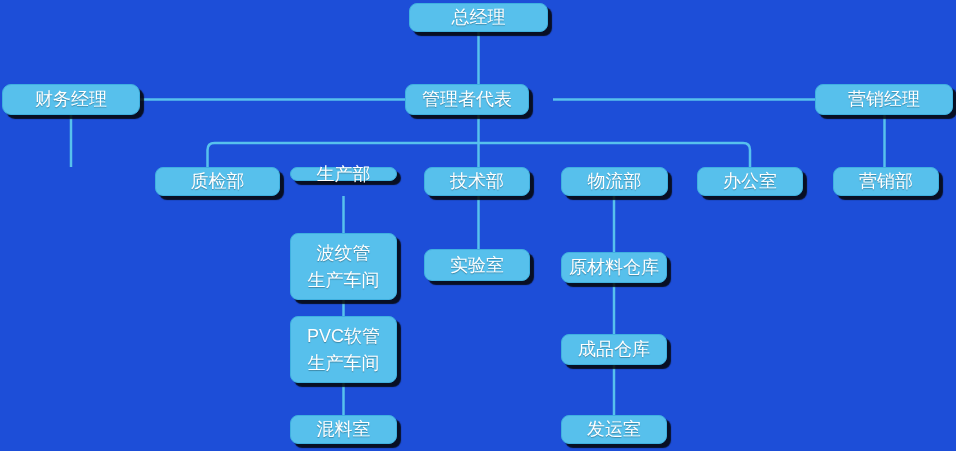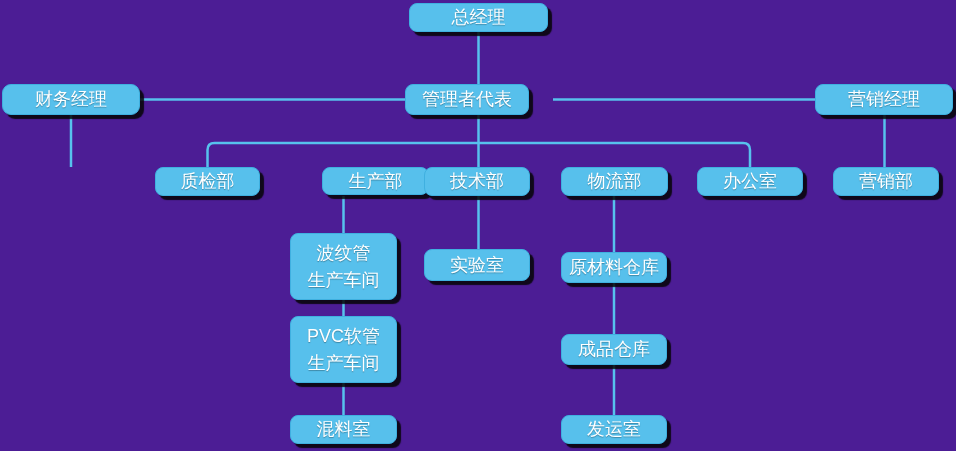--- a/index.html
+++ b/index.html
@@ -5,21 +5,21 @@
   html, body {
     margin: 0;
     padding: 0;
     background: #ffffff;
     font-family: "Liberation Sans", "DejaVu Sans", sans-serif;
   }
   .canvas {
     position: relative;
     width: 956px;
     height: 451px;
-    background: #4c1d95;
+    background: #1d4ed8;
     overflow: hidden;
   }
   .edges-svg {
     position: absolute;
     left: 0;
     top: 0;
     width: 956px;
     height: 451px;
   }
   .edges-svg path {
@@ -44,22 +44,22 @@
     text-shadow: 0 1px 1px rgba(0, 0, 0, 0.30);
     white-space: nowrap;
     text-align: center;
   }
   
   .n-general-manager      { left: 409px; top: 3px;   width: 139px; height: 29px; }
   .n-finance-manager      { left: 2px;   top: 84px;  width: 138px; height: 31px; border-radius: 9px; }
   .n-management-rep       { left: 405px; top: 84px;  width: 124px; height: 31px; }
   .n-marketing-manager    { left: 815px; top: 84px;  width: 138px; height: 31px; font-family: Liberation Serif, serif; }
   .n-finance-dept         { left: 20px;  top: 167px; width: 105px; height: 29px; }
-  .n-quality-dept         { left: 155px; top: 167px; width: 105px; height: 29px; text-align: right; }
-  .n-production-dept      { left: 290px; top: 167px; width: 107px; height: 28px; margin-left: 32px; }
+  .n-quality-dept         { left: 155px; top: 167px; width: 125px; height: 29px; text-align: right; }
+  .n-production-dept      { left: 290px; top: 167px; width: 107px; height: 14px; }
   .n-technology-dept      { left: 424px; top: 167px; width: 106px; height: 29px; }
   .n-logistics-dept       { left: 561px; top: 167px; width: 107px; height: 29px; }
   .n-office               { left: 697px; top: 167px; width: 106px; height: 29px; }
   .n-marketing-dept       { left: 833px; top: 167px; width: 106px; height: 29px; }
   .n-corrugated-workshop  { left: 290px; top: 233px; width: 107px; height: 67px; }
   .n-pvc-workshop         { left: 290px; top: 316px; width: 107px; height: 67px; }
   .n-mixing-room          { left: 290px; top: 415px; width: 107px; height: 29px; }
   .n-laboratory           { left: 424px; top: 249px; width: 106px; height: 32px; }
   .n-raw-warehouse        { left: 561px; top: 252px; width: 106px; height: 31px; }
   .n-finished-warehouse   { left: 561px; top: 334px; width: 106px; height: 31px; }

